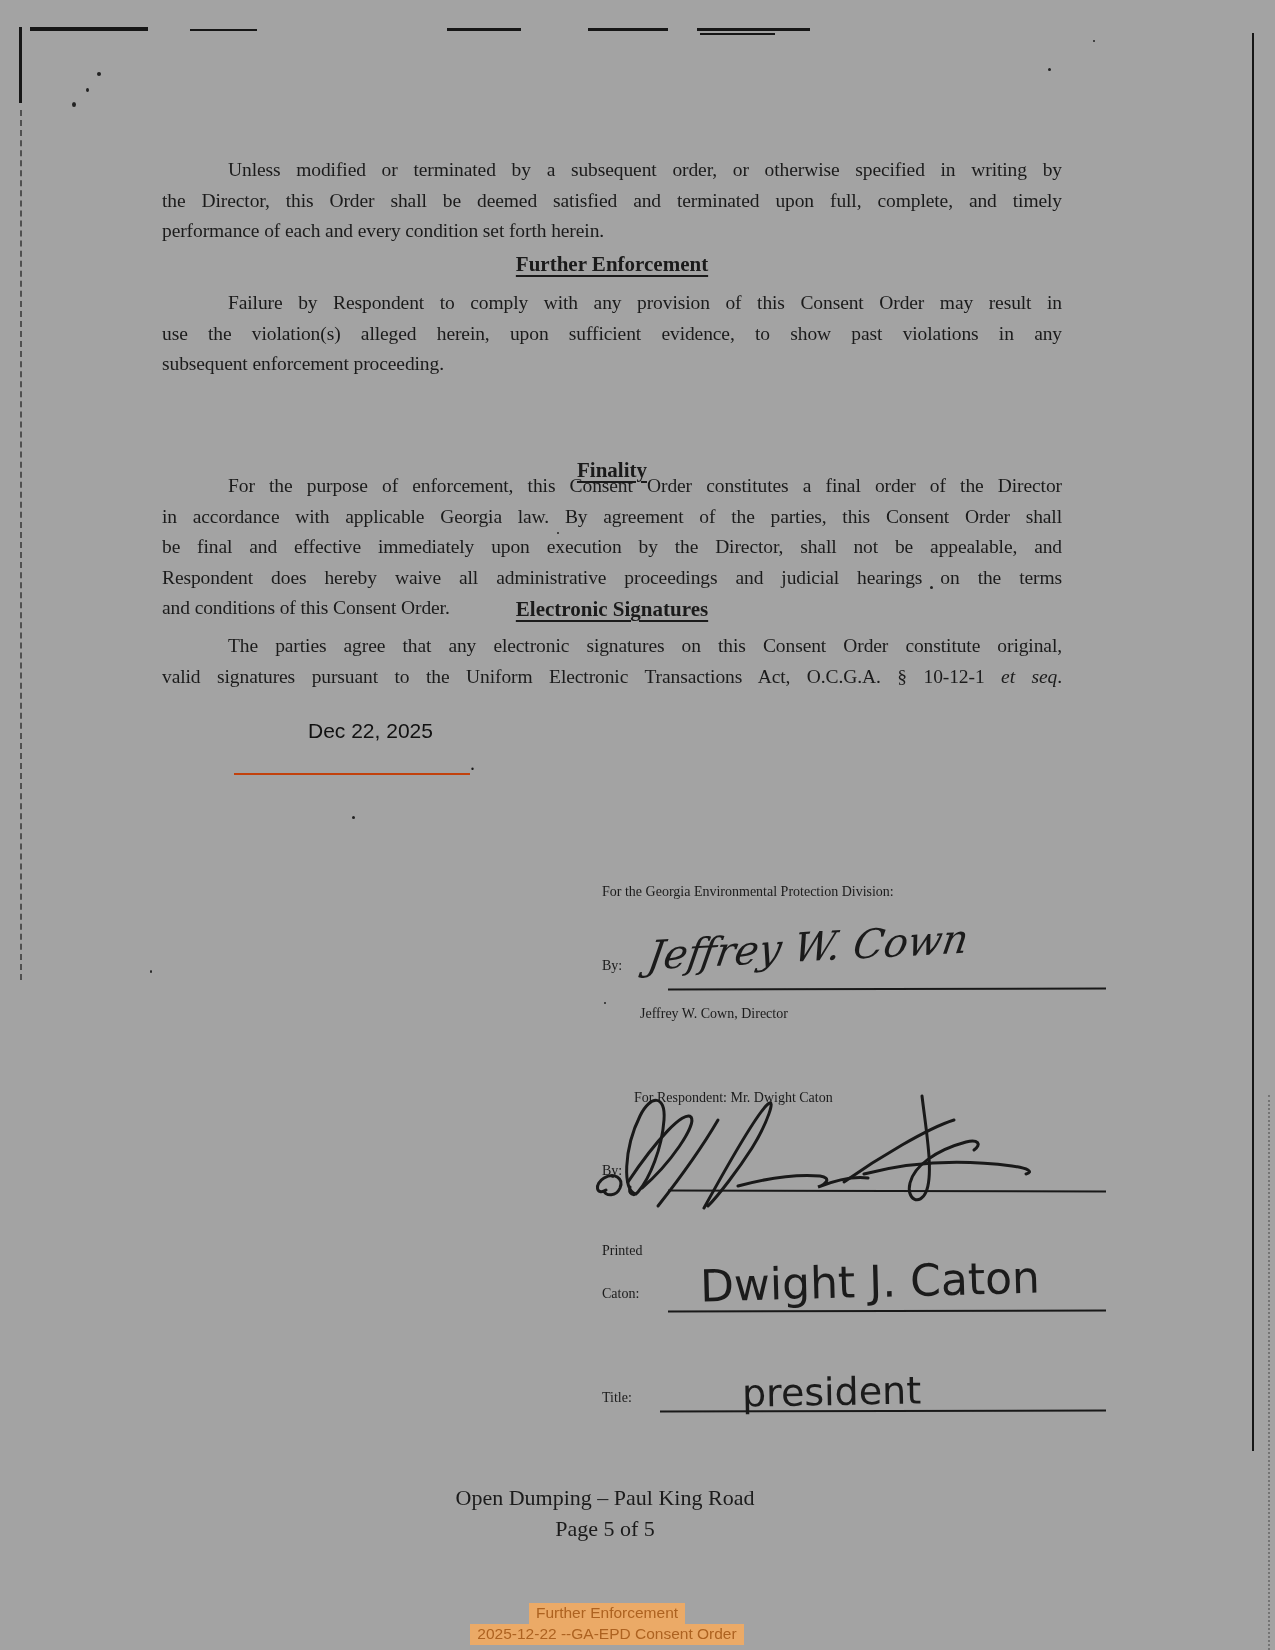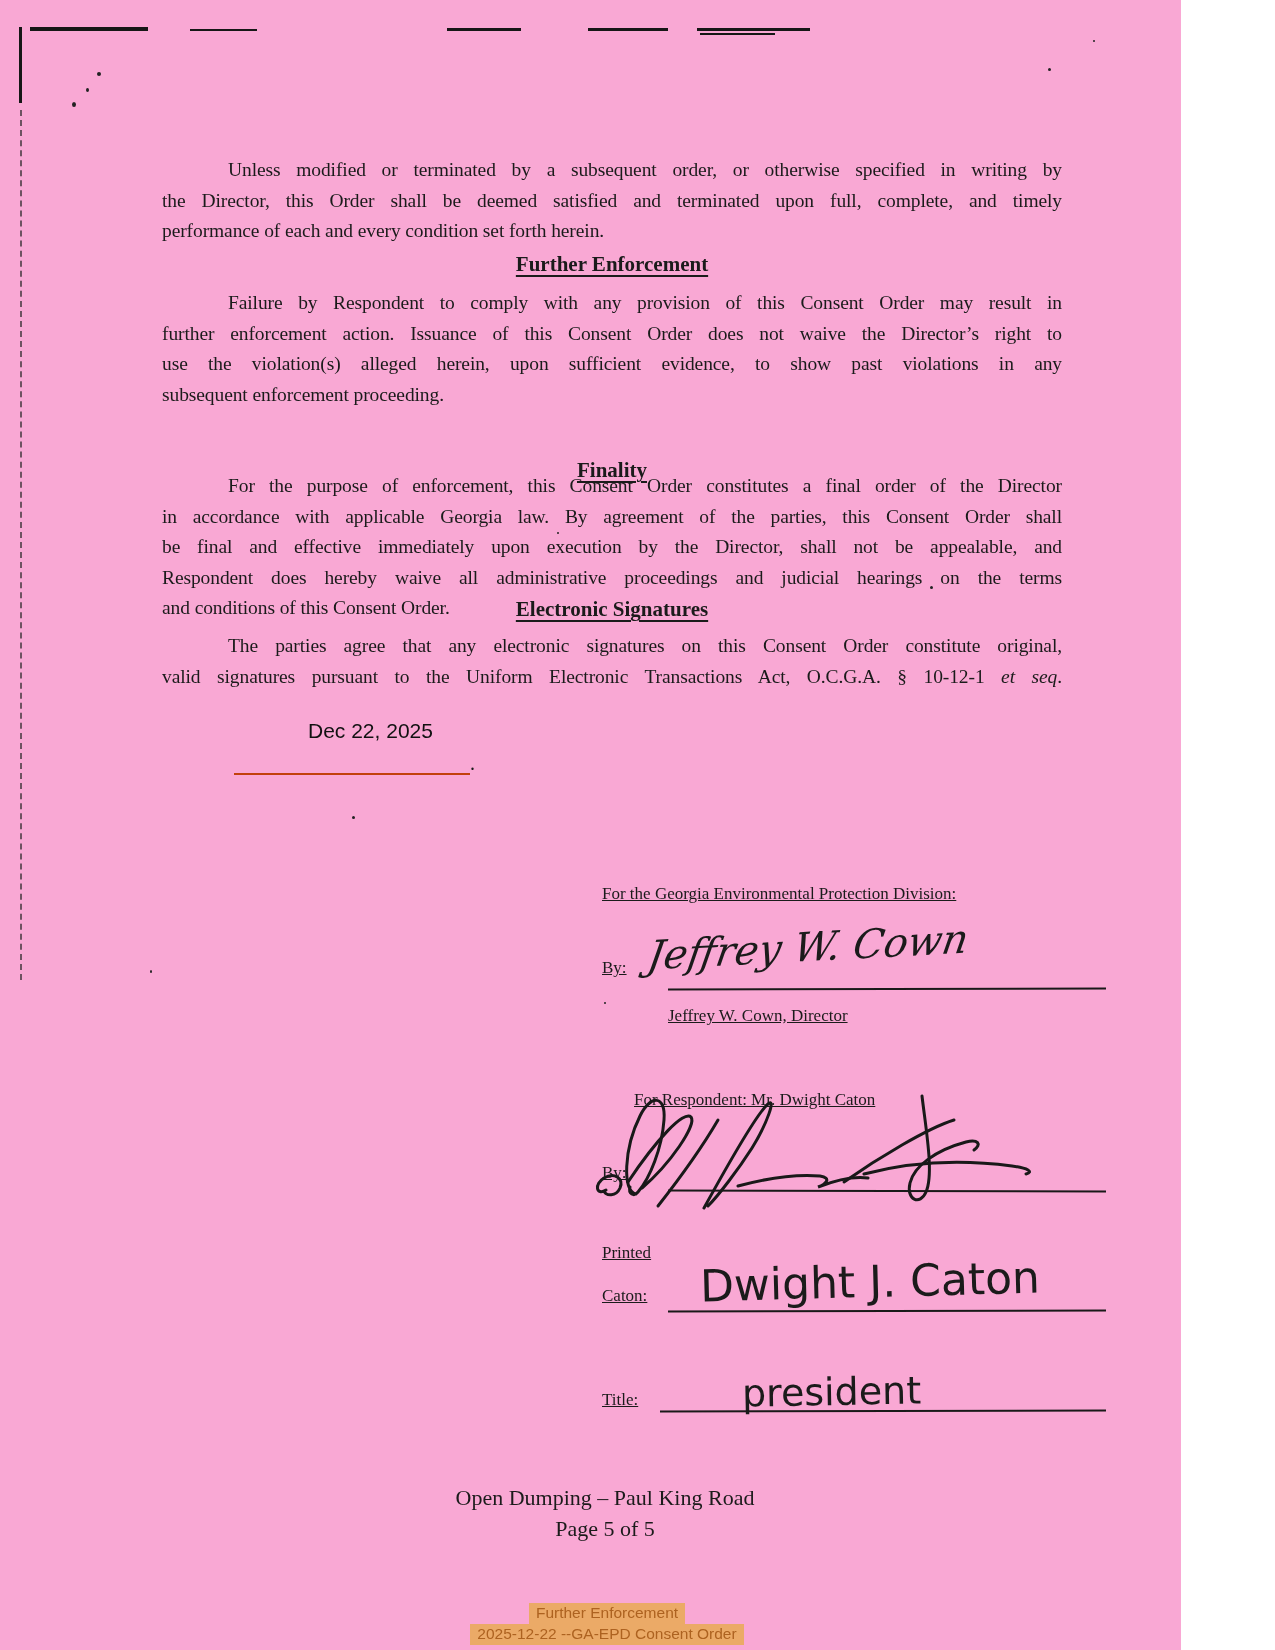--- a/index.html
+++ b/index.html
@@ -1,19 +1,19 @@
 <!DOCTYPE html>
 <html><head>
 <meta charset="utf-8">
 <style>
   html,body{margin:0;padding:0;background:#ffffff;}
   .page{
     position:relative;
-    width:1181px;height:1650px;
-    background:#f9a8d4;
+    width:1275px;height:1650px;
+    background:#a3a3a3;
     font-family:"Liberation Serif", serif;
     overflow:hidden;
   }
   
   .para{position:absolute;left:162px;width:900px;}
   .bline{
     display:block;width:900px;line-height:30.5px;height:30.5px;
     font-size:19.5px;letter-spacing:-0.1px;white-space:nowrap;
     text-align:justify;text-align-last:justify;
   }
@@ -30,21 +30,21 @@
   .order{position:absolute;left:162px;top:747px;width:940px;font-size:20px;line-height:30px;white-space:nowrap;text-indent:66px;}
   .dline{
     display:inline-block;width:236px;height:26px;margin-left:6px;
     border-bottom:2px solid #c2410c;position:relative;vertical-align:-5px;
   }
   .dateval{
     position:absolute;left:8px;bottom:27px;
     font-family:"Liberation Sans",sans-serif;font-size:21px;white-space:nowrap;color:#111;
   }
   
-  .lbl{position:absolute;font-size:17px;white-space:nowrap;text-decoration:underline;}
+  .lbl{position:absolute;font-size:14px;white-space:nowrap;}
   .sigline{position:absolute;height:0;border-top:2px solid #191919;}
   .script-sig{
     position:absolute;font-family:"DejaVu Serif",serif;font-style:italic;
     font-size:40px;white-space:nowrap;transform:rotate(-3deg) skewX(-12deg);
   }
   .hand{position:absolute;font-family:"DejaVu Sans",sans-serif;white-space:nowrap;}
   .hand.name{font-size:44px;transform:rotate(-1.5deg);}
   .hand.title{font-size:38px;transform:rotate(-1deg);}
   .scribble{position:absolute;}
   
@@ -90,21 +90,20 @@
 
   <div class="para" style="top:155px;">
     <span class="bline first">Unless modified or terminated by a subsequent order, or otherwise specified in writing by</span>
     <span class="bline">the Director, this Order shall be deemed satisfied and terminated upon full, complete, and timely</span>
     <span class="bline last">performance of each and every condition set forth herein.</span>
   </div>
 
   <div class="h" style="top:252px;">Further Enforcement</div>
   <div class="para" style="top:288px;">
     <span class="bline first">Failure by Respondent to comply with any provision of this Consent Order may result in</span>
-    <span class="bline">further enforcement action.  Issuance of this Consent Order does not waive the Director’s right to</span>
     <span class="bline">use the violation(s) alleged herein, upon sufficient evidence, to show past violations in any</span>
     <span class="bline last">subsequent enforcement proceeding.</span>
   </div>
 
   <div class="h" style="top:414px;margin-top:44px;">Finality</div>
   <div class="para" style="top:471px;">
     <span class="bline first">For the purpose of enforcement, this Consent Order constitutes a final order of the Director</span>
     <span class="bline">in accordance with applicable Georgia law.  By agreement of the parties, this Consent Order shall</span>
     <span class="bline">be final and effective immediately upon execution by the Director, shall not be appealable, and</span>
     <span class="bline">Respondent does hereby waive all administrative proceedings and judicial hearings on the terms</span>
@@ -118,21 +117,21 @@
   </div>
 
   <div class="order">
     <span class="dline"><span class="dateval">Dec 22, 2025</span></span><span>.</span>
   </div>
 
   <div class="lbl" style="left:602px;top:884px;">For the Georgia Environmental Protection Division:</div>
   <div class="script-sig" style="left:648px;top:924px;">Jeffrey W. Cown</div>
   <div class="lbl" style="left:602px;top:958px;">By:</div>
   <div class="sigline" style="left:668px;top:988px;width:438px;transform:rotate(-0.12deg);"></div>
-  <div class="lbl" style="left:668px;top:1006px;">Jeffrey W. Cown, Director</div>
+  <div class="lbl" style="left:640px;top:1006px;">Jeffrey W. Cown, Director</div>
 
   <div class="lbl" style="left:634px;top:1090px;">For Respondent: Mr. Dwight Caton</div>
   <svg class="scribble" style="left:592px;top:1082px;" width="452" height="138" viewBox="0 0 452 138">
     <g fill="none" stroke="#191919" stroke-width="3" stroke-linecap="round">
       <path d="M14,108 C4,114 2,102 12,96 C22,90 32,96 28,106 C24,115 14,114 12,109"></path>
       <path d="M44,112 C30,110 32,66 48,34 C58,13 74,12 72,38 C70,66 58,96 46,110 C42,115 36,112 38,105"></path>
       <path d="M36,100 C64,58 92,28 99,35 C105,43 78,82 50,106"></path>
       <path d="M66,124 C88,96 112,62 126,38"></path>
       <path d="M112,126 C134,86 164,32 176,22 C184,15 176,40 160,66 C146,88 126,114 116,124"></path>
       <path d="M146,104 C176,96 206,92 228,94 C240,96 234,102 226,105 C244,98 262,94 276,96"></path>

